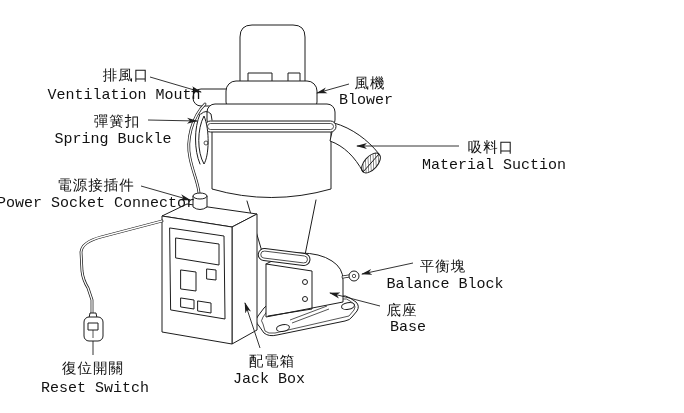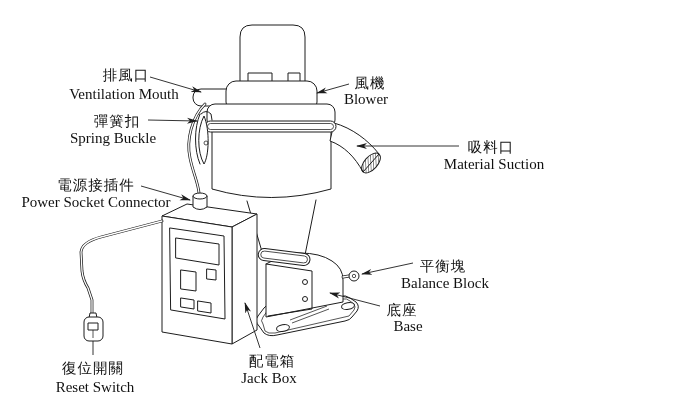--- a/index.html
+++ b/index.html
@@ -1,17 +1,17 @@
 <!DOCTYPE html>
 <html><head>
 <meta charset="utf-8">
 <style>
   html,body{margin:0;padding:0;background:#fff;}
   .stage{position:relative;width:684px;height:413px;background:#ffffff;overflow:hidden;
-         font-family:Liberation Serif, serif;}
+         font-family:Liberation Mono, monospace;}
   svg{display:block;}
   .ln{stroke:#1d1d1d;stroke-width:1;fill:none;stroke-linecap:round;stroke-linejoin:round;}
   .fw{stroke:#1d1d1d;stroke-width:1;fill:#ffffff;stroke-linejoin:round;}
   .thin{stroke:#1d1d1d;stroke-width:0.75;fill:none;}
   .lead{stroke:#1d1d1d;stroke-width:0.9;fill:none;}
   .cable-o{stroke:#1d1d1d;stroke-width:2.8;fill:none;stroke-linecap:round;stroke-linejoin:round;}
   .cable-i{stroke:#ffffff;stroke-width:1.3;fill:none;stroke-linecap:round;stroke-linejoin:round;}
   text{fill:#111;}
   .zh{font-size:14.5px;letter-spacing:1px;}
   .en{font-size:15px;}

